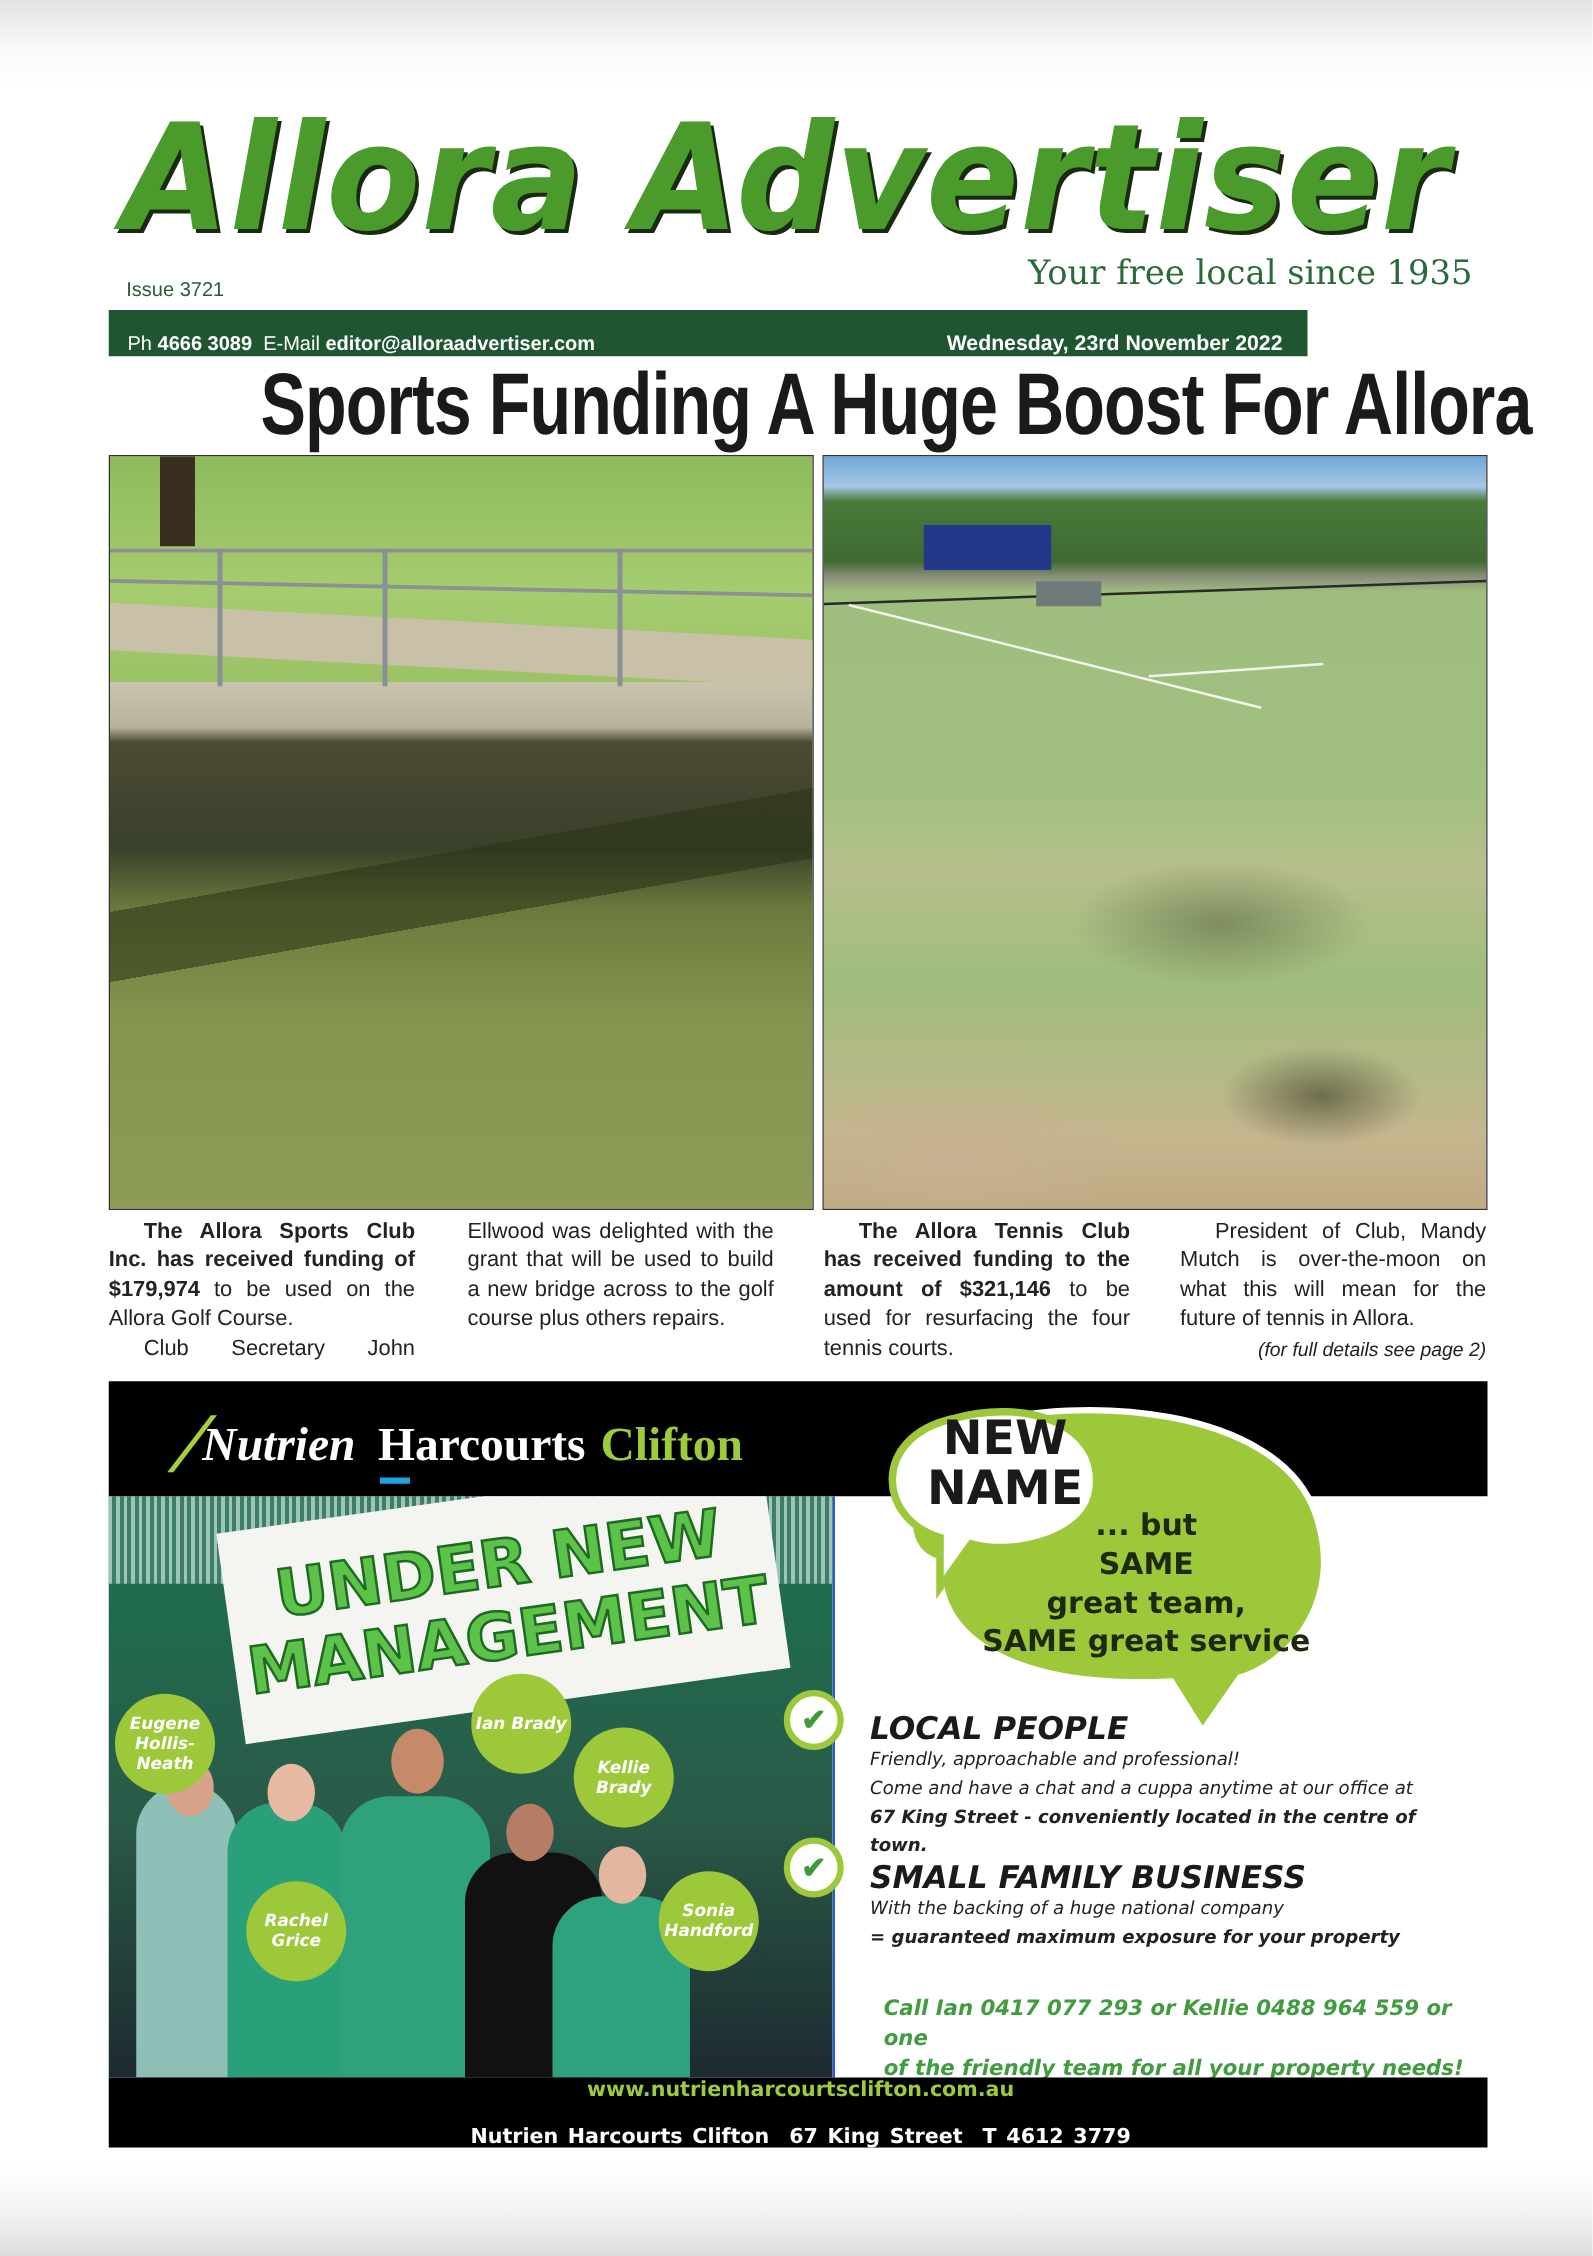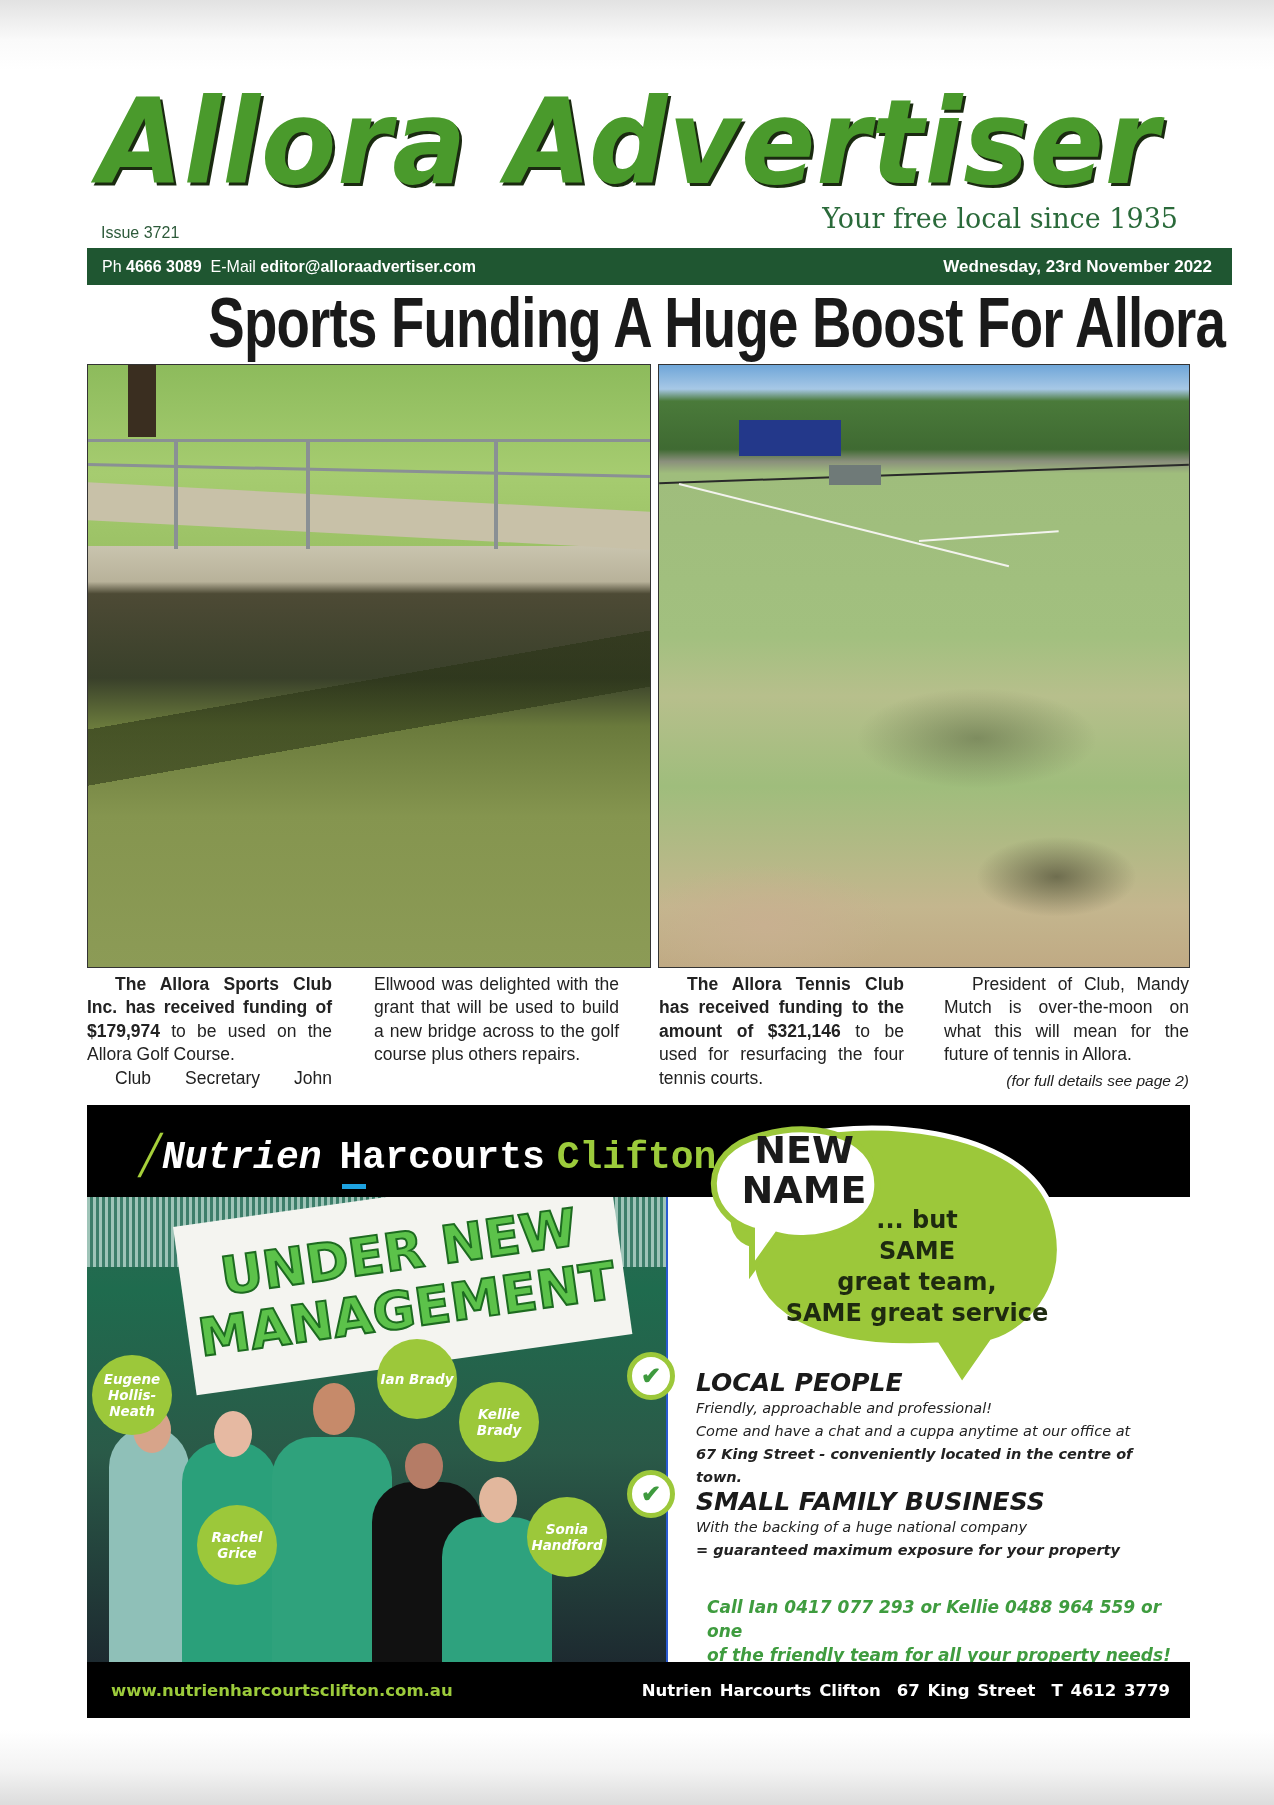--- a/index.html
+++ b/index.html
@@ -19,22 +19,22 @@
     transform: scaleX(0.93); transform-origin:left center;
   }
   .tagline {
     right:96px; top:203px; font-family:"DejaVu Serif", serif; 
     font-size:27px; color:#2a6a3a; white-space:nowrap;
   }
   .issue {
     left:101px; top:224px; font-size:16px; color:#2d5a3a;
   }
   .info-bar {
-    left:87px; top:248px; width:1145px; height:37px; background:#1f5631; color:#fff;
-    font-size:16px; display:flex; align-items:center; justify-content:space-between;
+    left:87px; top:248px; width:959px; height:37px; background:#1f5631; color:#fff;
+    font-size:16px; display:flex; align-items:flex-end; justify-content:space-between;
     padding:0 20px 0 15px; box-sizing:border-box;
   }
   .info-bar b { font-weight:bold; }
   .info-date { font-weight:bold; font-size:17px; }
 
   .headline {
     left:87px; top:288px; width:1103px; height:70px;
     font-family:"Liberation Sans", sans-serif; font-weight:bold; font-size:70px; line-height:70px;
     color:#1a1a1a; text-align:center; white-space:nowrap;
     transform: scaleX(0.78); transform-origin:center center; letter-spacing:-1px;
@@ -74,21 +74,21 @@
   .caption p.noindent { text-indent:0; }
   .caption .right { text-align:right; font-style:italic; font-size:15.5px; margin-top:2px; }
   .cap1 { left:87px; }
   .cap2 { left:374px; }
   .cap3 { left:659px; }
   .cap4 { left:944px; }
 
   
   .ad { left:87px; top:1105px; width:1103px; height:613px; background:#fff; }
   .ad-header { left:0; top:0; width:100%; height:92px; background:#000; }
-  .ad-logo { left:52px; top:28px; font-family:Liberation Mono, monospace; font-weight:bold; font-size:38px; white-space:nowrap; color:#fff; }
+  .ad-logo { left:52px; top:28px; font-family:Liberation Serif, serif; font-weight:bold; font-size:38px; white-space:nowrap; color:#fff; }
   .ad-logo .nutrien { font-style:italic; margin-right:18px; }
   .ad-logo .nutrien .n { color:#a6cf3a; }
   .ad-logo .harcourts { position:relative; }
   .ad-logo .h-underline { position:absolute; left:2px; bottom:-10px; width:24px; height:5px; background:#1ea2e0; }
   .ad-logo .clifton { color:#9ccb3b; margin-left:12px; }
 
   .team-photo {
     left:0; top:92px; width:579px; height:465px; overflow:hidden;
     background:
       linear-gradient(to bottom, #2c6a52 0%, #1f6b4e 20%, #2a5a48 55%, #1d2a30 100%);
@@ -127,21 +127,21 @@
 
   .check {
     width:38px; height:38px; border-radius:50%; border:5px solid #9cc83a; background:#fff;
     display:flex; align-items:center; justify-content:center; color:#3e9a3e; font-size:24px; font-weight:bold;
   }
   .feature-title { font-family:"DejaVu Sans", sans-serif; font-weight:bold; font-style:italic; font-size:25px; color:#1a1a1a; }
   .feature-body { font-family:"DejaVu Sans", sans-serif; font-style:italic; font-size:14.5px; line-height:23px; color:#222; }
   .feature-body b { font-weight:bold; }
   .call-line { font-family:"DejaVu Sans", sans-serif; font-weight:bold; font-style:italic; font-size:17px; line-height:24px; color:#3f9c3f; }
 
-  .ad-footer { left:0; top:557px; width:100%; height:56px; background:#000; display:flex; align-items:center; justify-content:space-between; padding:0 20px 0 24px; box-sizing:border-box; }
+  .ad-footer { left:0; top:557px; width:100%; height:56px; background:#000; display:flex; align-items:center; justify-content:space-between; padding:0 20px 0 24px; box-sizing:border-box;flex-direction:column; }
   .ad-url { color:#9ccb3b; font-family:"DejaVu Sans", sans-serif; font-weight:bold; font-size:16.5px; }
   .ad-contact { color:#fff; font-family:"DejaVu Sans", sans-serif; font-weight:bold; font-size:16.5px; word-spacing:2px; }
   .ad-contact span { margin-left:16px;margin-top:20px; }
 </style>
 </head>
 <body>
 
 <div class="abs masthead-title">Allora Advertiser</div>
 <div class="abs tagline">Your free local since 1935</div>
 <div class="abs issue">

